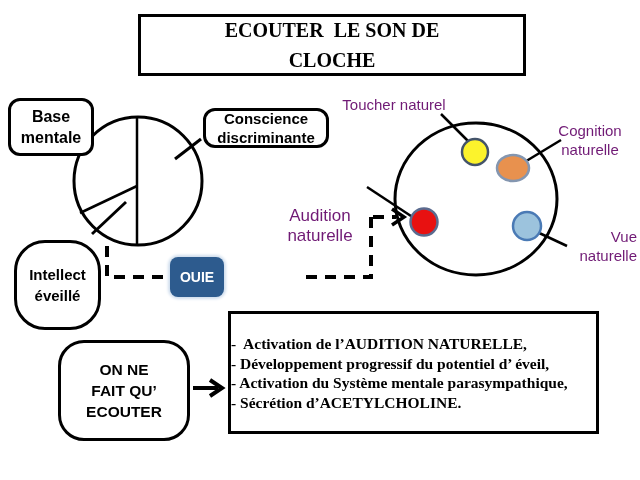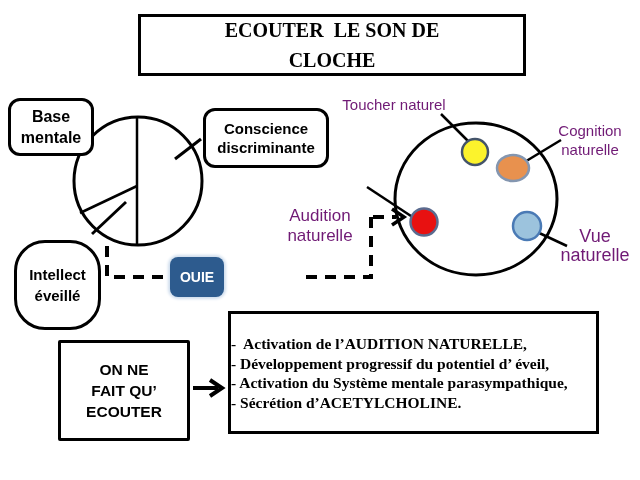--- a/index.html
+++ b/index.html
@@ -8,33 +8,33 @@
   #shapes{position:absolute;left:0;top:0;width:640px;height:480px;}
   .abs{position:absolute;box-sizing:border-box;}
   .pre{white-space:pre-wrap;}
   .rounded-box{background:#fff;border:3px solid #000;display:flex;align-items:center;
                justify-content:center;text-align:center;font-weight:bold;color:#000;}
   .title-box{left:138px;top:14px;width:388px;height:62px;border:3px solid #000;background:#fff;
              font-family:"Liberation Serif",serif;font-weight:bold;font-size:20px;line-height:30px;
              text-align:center;display:flex;align-items:center;justify-content:center;color:#000;}
   .lbl{font-weight:normal;color:#701a75;text-align:center;}
   .base-mentale{left:8px;top:78px;width:86px;height:58px;border-radius:12px;font-size:16px;line-height:21px;margin-top:20px;}
-  .conscience{left:203px;top:108px;width:126px;height:60px;border-radius:12px;font-size:15px;line-height:19px;}
+  .conscience{left:203px;top:108px;width:126px;height:40px;border-radius:12px;font-size:15px;line-height:19px;}
   .intellect{left:14px;top:240px;width:87px;height:90px;border-radius:31px;font-size:15px;line-height:21px;}
-  .onne{left:58px;top:340px;width:132px;height:101px;border-radius:2px;font-size:15.5px;line-height:21px;}
+  .onne{left:58px;top:340px;width:132px;height:101px;border-radius:26px;font-size:15.5px;line-height:21px;}
   .ouie{left:170px;top:257px;width:54px;height:40px;border-radius:8px;color:#fff;font-weight:bold;
         font-size:14px;display:flex;align-items:center;justify-content:center;
         box-shadow:0 0 3px 2px #cfdded;}
   .soncloche{left:228px;top:237px;width:78px;height:62px;border-radius:11px;border:3px solid #f5ef35;
              color:#fff;font-weight:bold;font-size:14px;line-height:18px;display:flex;align-items:center;
              justify-content:center;text-align:center;}
   .toucher{left:329px;top:96px;width:130px;font-size:15px;line-height:18px;}
   .cognition{left:545px;top:121px;width:90px;font-size:15px;line-height:19px;}
   .audition{left:278px;top:170px;width:84px;font-size:17px;line-height:20px;text-align:center;margin-top:36px;}
-  .vue{left:553px;top:227px;width:84px;font-size:18px;line-height:19px;}
+  .vue{left:553px;top:227px;width:84px;font-size:15px;line-height:19px;text-align:right;}
   .result-box{left:228px;top:311px;width:371px;height:123px;border:3px solid #000;background:#fff;
               font-family:"Liberation Serif",serif;font-weight:bold;font-size:15.5px;line-height:19.5px;
               color:#000;padding:20px 4px 0 0;}
 </style>
 </head>
 <body>
 
 <div id="slide">
 
   <svg id="shapes" viewBox="0 0 640 480">

